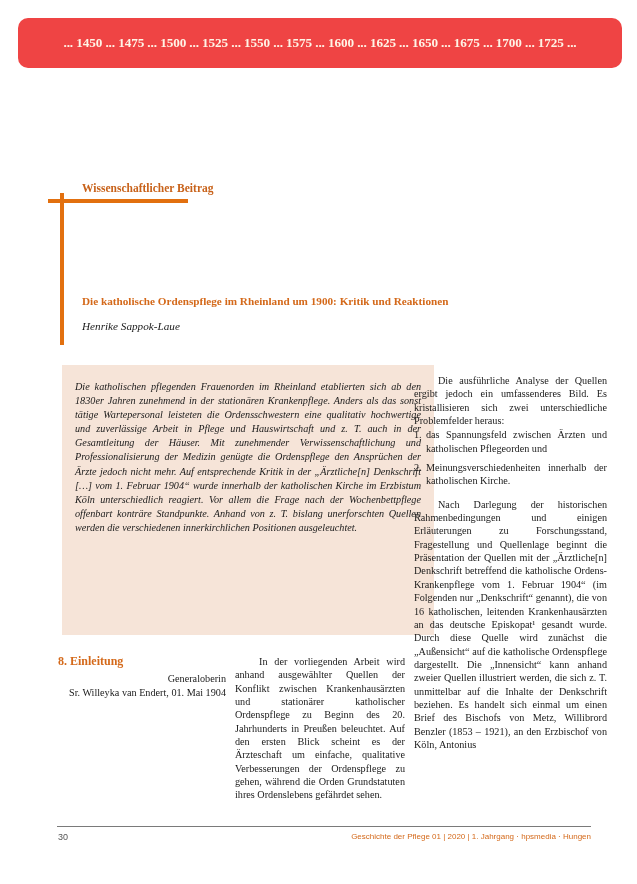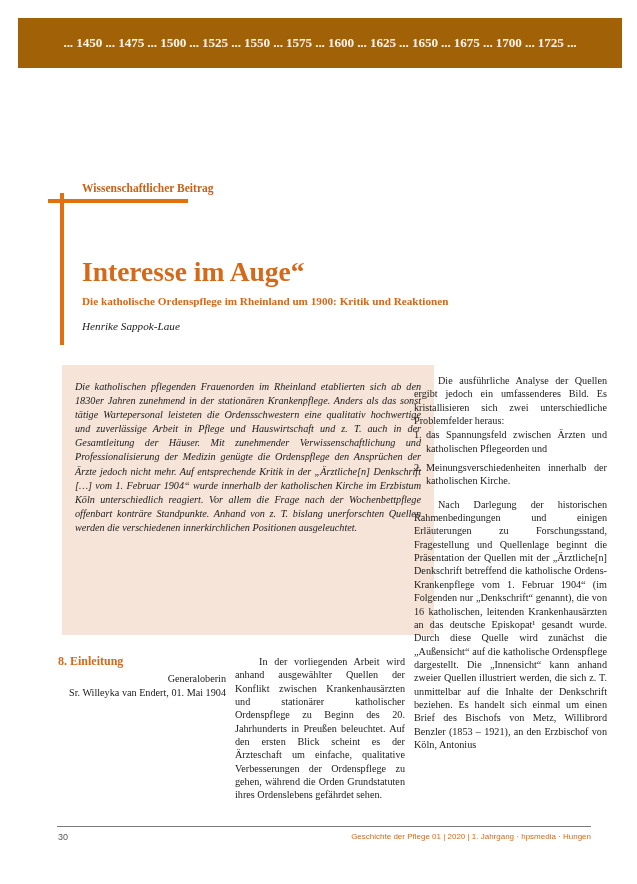--- a/index.html
+++ b/index.html
@@ -1,24 +1,24 @@
 <!DOCTYPE html>
 <html><head>
   <meta charset="utf-8">
   <style>
     * { box-sizing: border-box; margin: 0; padding: 0; }
     html, body { width: 637px; height: 884px; background: #ffffff; overflow: hidden; }
     body { position: relative; font-family: "DejaVu Serif", serif; color: #1a1a1a; }
 
     .timeline-band {
       position: absolute; left: 18px; top: 18px; width: 604px; height: 50px;
-      background: #a16207;
+      background: #ef4444;
       display: flex; align-items: center; justify-content: center;
       color: #fff4e6; font-family: "Liberation Serif", serif; font-size: 13.2px; font-weight: bold;
-      white-space: nowrap; letter-spacing: -0.1px;
+      white-space: nowrap; letter-spacing: -0.1px; border-radius: 10px;
     }
 
     .section-kicker {
       position: absolute; left: 82px; top: 182px;
       font-family: "Liberation Serif", serif; font-size: 11.5px; font-weight: bold; color: #c8621a;
     }
     .hline {
       position: absolute; left: 48px; top: 199px; width: 140px; height: 4px; background: #e2700f;
     }
     .vline {
@@ -88,21 +88,20 @@
 <div class="timeline-band">
   <span id="timeline-text">... 1450 ... 1475 ... 1500 ... 1525 ... 1550 ... 1575 ... 1600 ... 1625 ... 1650 ... 1675 ... 1700 ... 1725 ...</span>
 </div>
 
 <div class="section-kicker">Wissenschaftlicher Beitrag</div>
 <div class="hline"></div>
 <div class="vline"></div>
 
 <h1 class="title">
   <br>
-  <span>Interesse im Auge“</span>
 </h1>
 <div class="subtitle">Die katholische Ordenspflege im Rheinland um 1900: Kritik und Reaktionen</div>
 <div class="author">Henrike Sappok-Laue</div>
 
 <div class="abstract-box">
   <p>Die katholischen pflegenden Frauenorden im Rheinland etablierten sich ab den 1830er Jahren zunehmend in der stationären Krankenpflege. Anders als das sonst tätige Wartepersonal leisteten die Ordensschwestern eine qualitativ hochwertige und zuverlässige Arbeit in Pflege und Hauswirtschaft und z. T. auch in der Gesamtleitung der Häuser. Mit zunehmender Verwissenschaftlichung und Professionalisierung der Medizin genügte die Ordenspflege den Ansprüchen der Ärzte jedoch nicht mehr. Auf entsprechende Kritik in der „Ärztliche[n] Denkschrift […] vom 1. Februar 1904“ wurde innerhalb der katholischen Kirche im Erzbistum Köln unterschiedlich reagiert. Vor allem die Frage nach der Wochenbettpflege offenbart konträre Standpunkte. Anhand von z. T. bislang unerforschten Quellen werden die verschiedenen innerkirchlichen Positionen ausgeleuchtet.</p>
 </div>
 
 <div class="col col-right">
   <p class="indent">Die ausführliche Analyse der Quellen ergibt jedoch ein umfassenderes Bild. Es kristallisieren sich zwei unterschiedliche Problemfelder heraus:</p>

